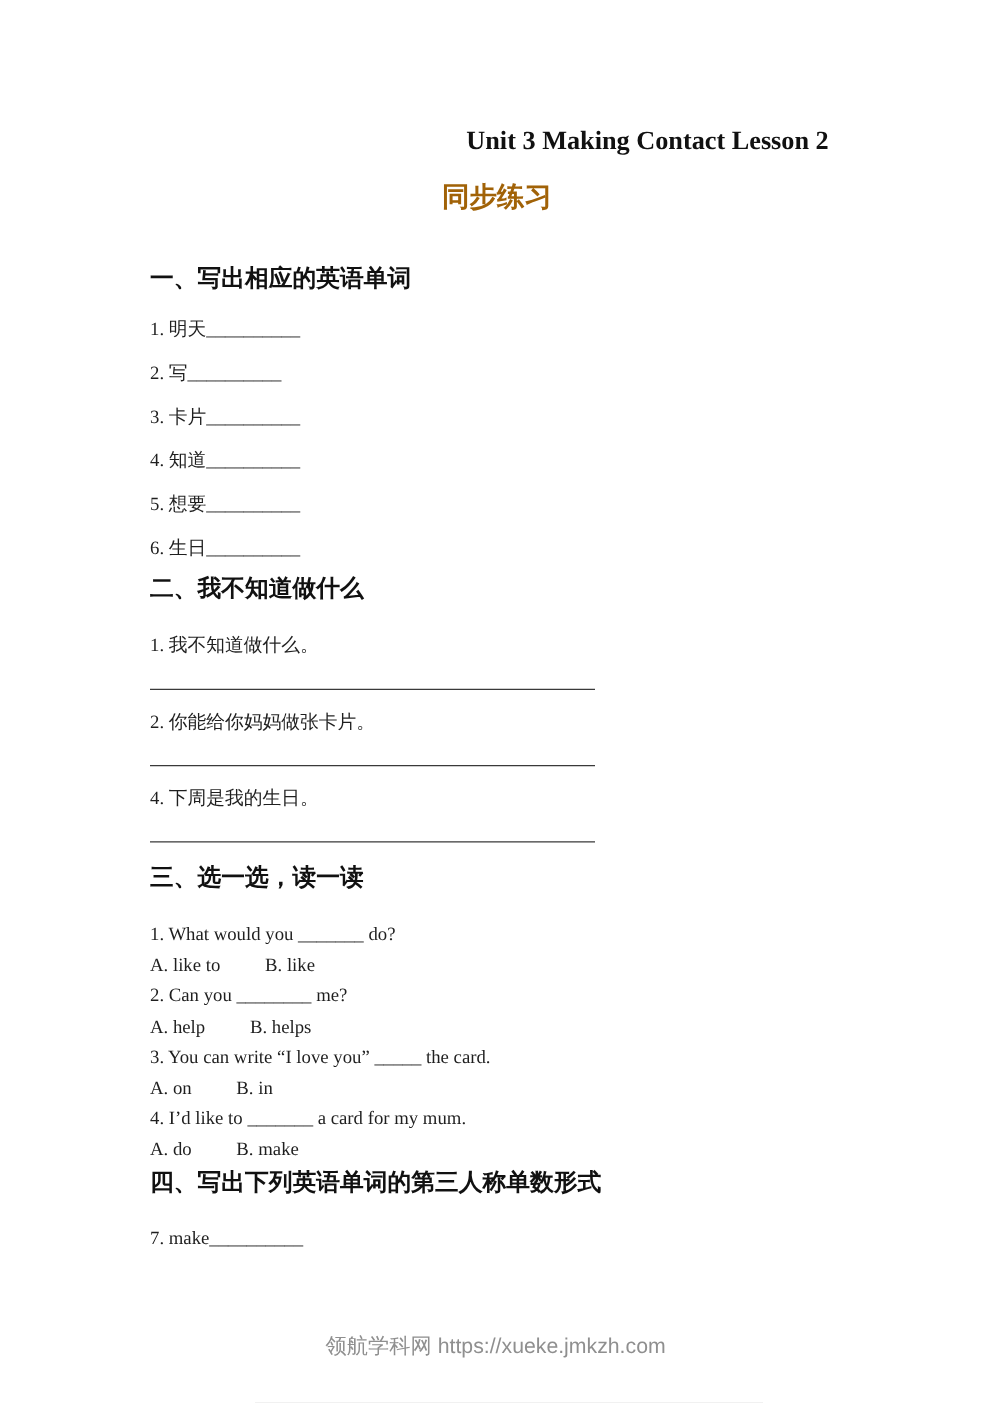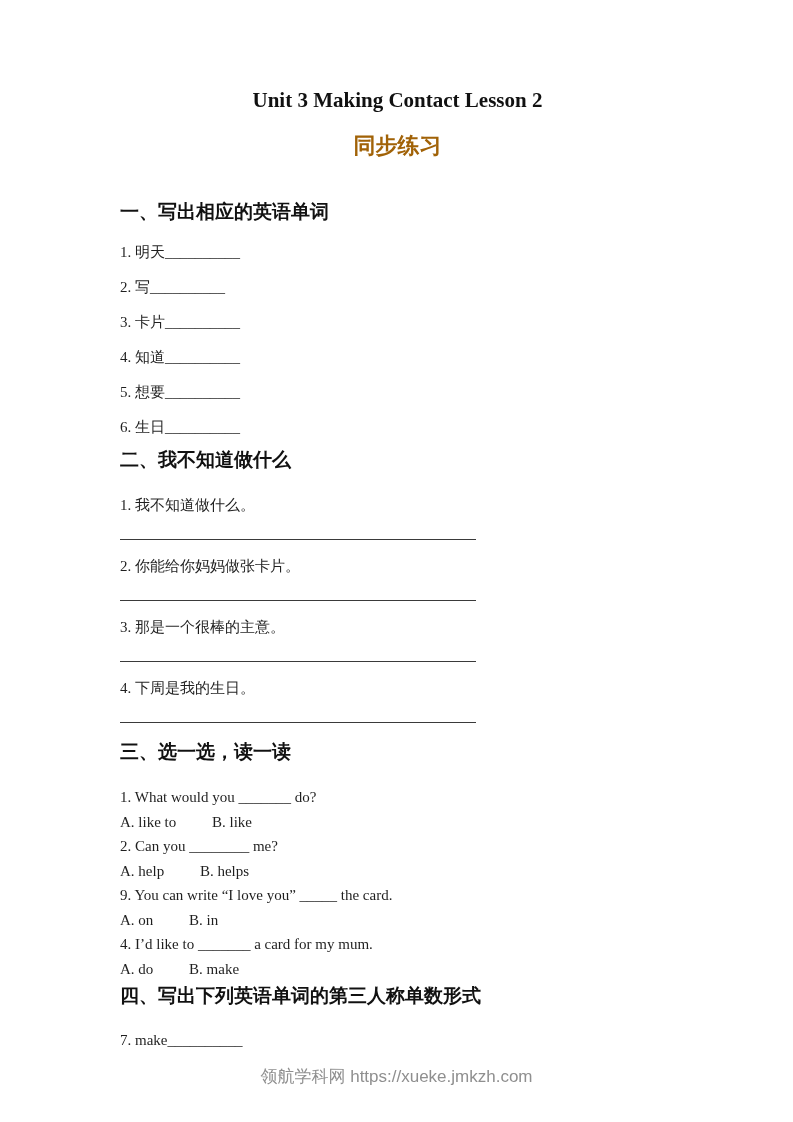--- a/index.html
+++ b/index.html
@@ -13,25 +13,25 @@
     height: 1122px;
     margin: 0 auto;
     background: #ffffff;
     box-sizing: border-box;
     padding: 88px 118px 0 120px;
     color: #1f1f1f;
     font-family: "Liberation Serif", serif;
     overflow: hidden;
   }
   .doc-title {
-    margin: 0;
+    margin: 12px;
     font-family: "Liberation Serif", serif;
     font-size: 21px;
     font-weight: bold;
-    text-align: center;
+    text-align: right;
     line-height: 24px;
     color: #111111;
   }
   .doc-subtitle {
     margin: 22px 0 0 0;
     font-family: "Liberation Sans", sans-serif;
     font-size: 22px;
     font-weight: bold;
     text-align: center;
     line-height: 24px;
@@ -128,24 +128,20 @@
   <div class="trans-list">
     <div class="trans-item">
       <p class="sentence">1. 我不知道做什么。</p>
       <div class="answer-line"></div>
     </div>
     <div class="trans-item">
       <p class="sentence">2. 你能给你妈妈做张卡片。</p>
       <div class="answer-line"></div>
     </div>
     <div class="trans-item">
-      <p class="sentence">3. 那是一个很棒的主意。</p>
-      <div class="answer-line"></div>
-    </div>
-    <div class="trans-item">
       <p class="sentence">4. 下周是我的生日。</p>
       <div class="answer-line"></div>
     </div>
   </div>
 
   <h3 class="section-heading sh-3">三、选一选，读一读</h3>
   <div class="choice-list">
     <div class="choice-item">
       <p class="question">1. What would you _______ do?</p>
       <p class="options">
@@ -154,21 +150,21 @@
       </p>
     </div>
     <div class="choice-item">
       <p class="question">2. Can you ________ me?</p>
       <p class="options">
         <span>A. help</span>
         <span>B. helps</span>
       </p>
     </div>
     <div class="choice-item">
-      <p class="question">9. You can write “I love you” _____ the card.</p>
+      <p class="question">3. You can write “I love you” _____ the card.</p>
       <p class="options">
         <span>A. on</span>
         <span>B. in</span>
       </p>
     </div>
     <div class="choice-item">
       <p class="question">4. I’d like to _______ a card for my mum.</p>
       <p class="options">
         <span>A. do</span>
         <span>B. make</span>

